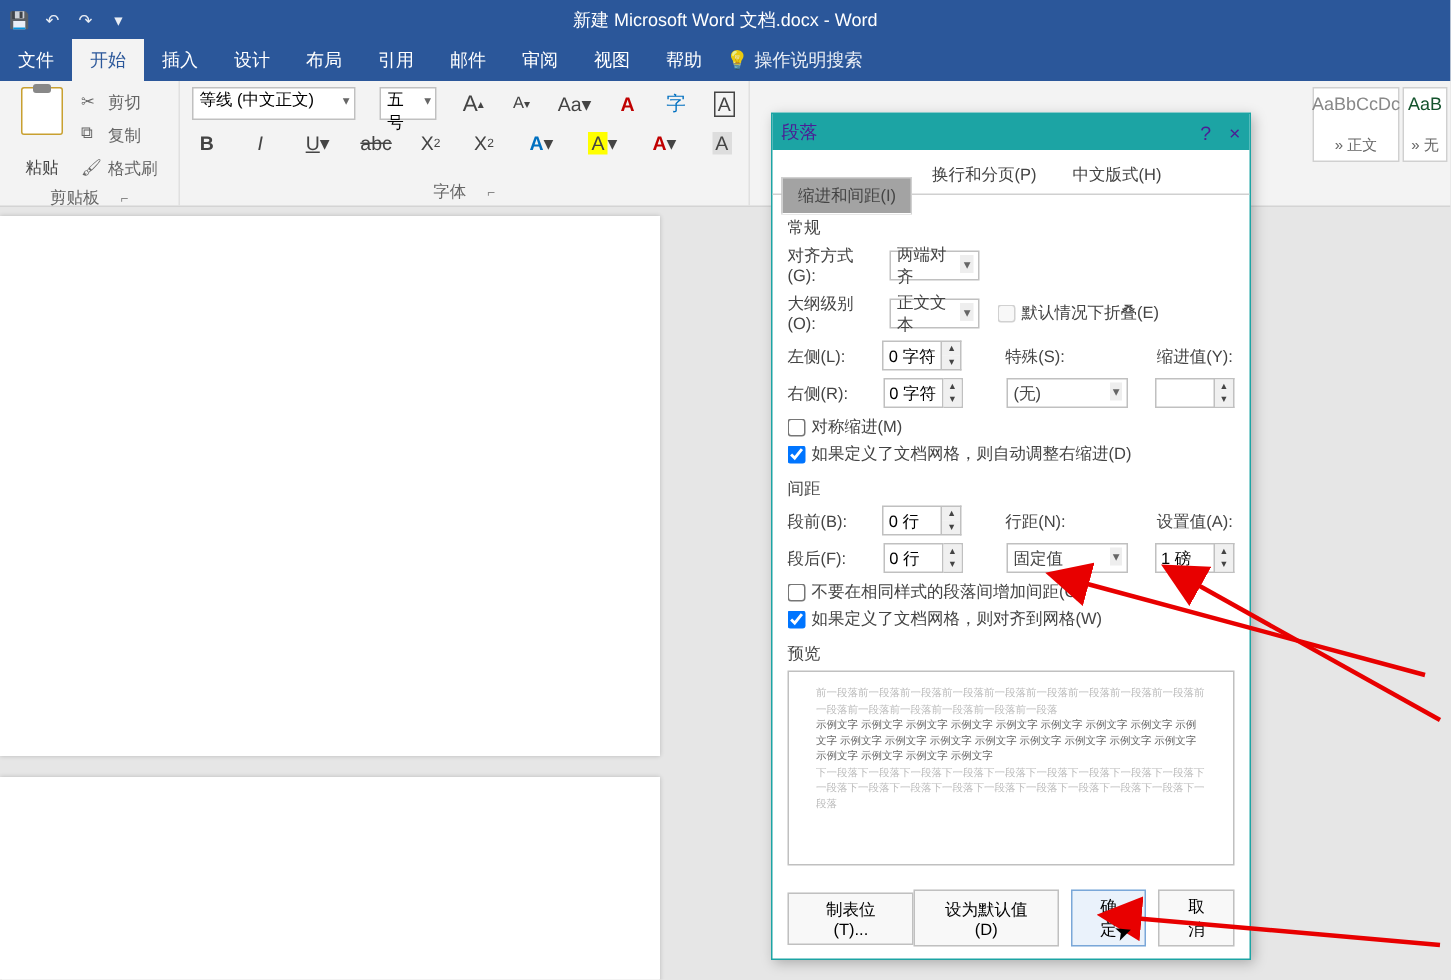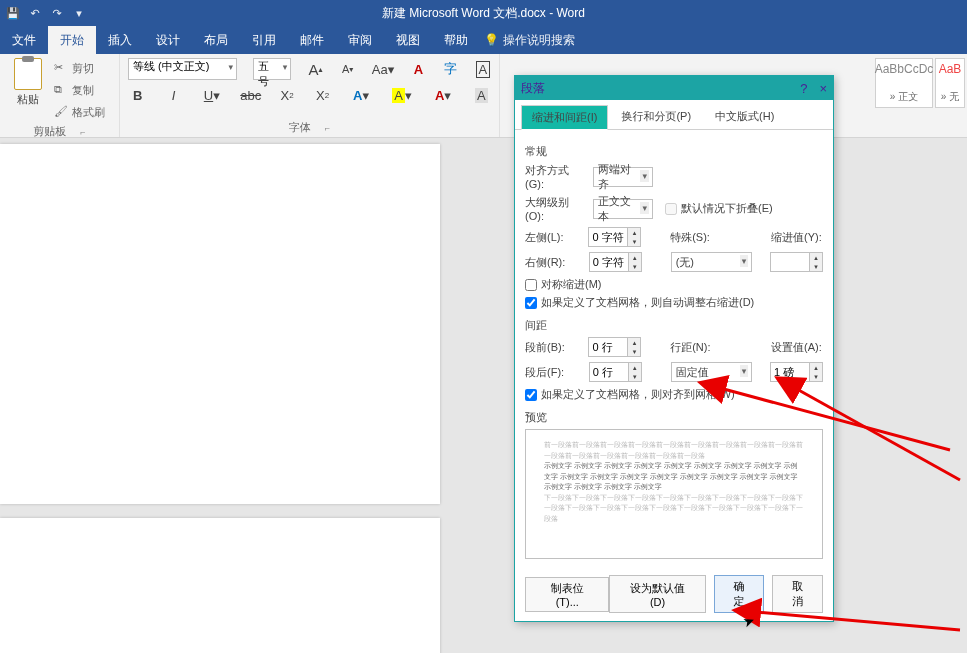--- a/index.html
+++ b/index.html
@@ -13,21 +13,21 @@
 .menubar { background: #2b579a; height: 28px; display: flex; align-items: center; color: #fff; font-size: 12px; }
 .menubar .tab { padding: 0 12px; height: 28px; display: flex; align-items: center; cursor: pointer; }
 .menubar .tab.active { background: #f3f3f3; color: #2b579a; }
 .menubar .lightbulb { margin-left: 4px; display: flex; align-items: center; gap: 4px; opacity: 0.9; }
 
 .ribbon { background: #f3f3f3; height: 84px; border-bottom: 1px solid #d4d4d4; display: flex; position: relative; }
 .rgroup { border-right: 1px solid #e0e0e0; padding: 4px 8px 2px 8px; display: flex; flex-direction: column; justify-content: space-between; }
 .rgroup .glabel { font-size: 11px; color: #666; text-align: center; padding-top: 2px; display: flex; justify-content: center; align-items: center; gap: 14px; }
 .rgroup .glabel .launcher { font-size: 9px; color: #888; }
 .clipboard-big { display: flex; gap: 6px; }
-.paste-btn { display: flex; flex-direction: column; align-items: center; gap: 2px; width: 40px; }
+.paste-btn { display: flex; flex-direction: column; align-items: center; gap: 14px; width: 40px; }
 .paste-icon { width: 28px; height: 32px; background: #fff; border: 1px solid #c8a030; border-radius: 2px; position: relative; }
 .paste-icon::before { content: ""; position: absolute; top: -3px; left: 7px; width: 12px; height: 6px; background: #888; border-radius: 2px; }
 .paste-btn span { font-size: 11px; color: #444; }
 .mini-btns { display: flex; flex-direction: column; gap: 2px; }
 .mini-btn { display: flex; align-items: center; gap: 4px; font-size: 11px; color: #666; height: 20px; }
 .mini-btn .mi { width: 14px; height: 14px; display:inline-block; }
 
 .font-row { display: flex; align-items: center; gap: 16px; margin-bottom: 4px; }
 .font-sel { border: 1px solid #c0c0c0; background: #fff; height: 22px; font-size: 11px; padding: 0 16px 0 4px; position: relative; }
 .font-sel.name { width: 140px; }
@@ -38,36 +38,36 @@
 .fbtn sup, .fbtn sub { font-size: 8px; }
 .fbtn .underline { text-decoration: underline; }
 .fbtn .strike { text-decoration: line-through; }
 .fbtn .redA { color: #c00000; font-weight: bold; }
 .fbtn .yellowA { background: #ffff00; padding: 0 2px; }
 .fbtn .blueA { color: #0070c0; }
 
 .styles-group { display: flex; gap: 2px; }
 .style-box { border: 1px solid #d0d0d0; background: #fff; width: 58px; height: 50px; display: flex; flex-direction: column; align-items: center; justify-content: center; font-size: 11px; color: #666; }
 .style-box .samp { font-size: 12px; color: #888; }
-.style-box .samp.emph { color: #ef4444; }
+.style-box .samp.emph { color: #14532d; }
 .style-box .lbl { font-size: 10px; margin-top: 14px; }
 
 .document-area { position: absolute; top: 138px; left: 0; right: 0; bottom: 0; background: #e6e6e6; }
 .page-frag { position: absolute; background: #fff; box-shadow: 0 0 3px rgba(0,0,0,0.2); }
 .page-left { left: 0; top: 6px; width: 440px; height: 360px; }
 .page-left2 { left: 0; top: 380px; width: 440px; height: 260px; }
 
 
 .dialog { position: absolute; left: 514px; top: 75px; width: 320px; background: #fff; border: 1px solid #1ca4a4; box-shadow: 2px 2px 8px rgba(0,0,0,0.25); z-index: 100; font-size: 12px; }
 .dlg-titlebar { background: #1ca4a4; color: #4c1d95; height: 24px; display: flex; align-items: center; justify-content: space-between; padding: 0 6px; }
 .dlg-titlebar .dlg-title { font-size: 12px; }
 .dlg-titlebar .dlg-ctrls { display: flex; gap: 12px; font-size: 13px; }
 .dlg-tabs { display: flex; border-bottom: 1px solid #d0d0d0; padding: 4px 6px 0 6px; gap: 2px; }
 .dlg-tab { padding: 4px 10px; font-size: 11px; border: 1px solid transparent; color: #444; cursor: pointer; }
-.dlg-tab.active { border: 1px solid #d0d0d0; border-bottom: 1px solid #fff; background: #14b8a6; position: relative; top: 1px; }
+.dlg-tab.active { border: 1px solid #d0d0d0; border-bottom: 1px solid #fff; background: #a3a3a3; position: relative; top: 14px; }
 .dlg-body { padding: 8px 10px; }
 .section-label { font-size: 11px; color: #444; margin: 6px 0 4px 0; }
 .frow { display: flex; align-items: center; gap: 6px; margin-bottom: 5px; font-size: 11px; color: #444; }
 .flabel { width: 62px; text-align: left; }
 .flabel.wide { width: 56px; }
 .fselect { border: 1px solid #c0c0c0; height: 20px; padding: 0 16px 0 4px; position: relative; background: #fff; font-size: 11px; display: flex; align-items: center; }
 .fselect::after { content: "▾"; position: absolute; right: 3px; top: 2px; font-size: 9px; color: #666; background: #eee; padding: 1px 2px; }
 .fselect.w60 { width: 60px; }
 .fselect.w80 { width: 86px; }
 .fspin { display: flex; align-items: center; }
@@ -334,20 +334,24 @@
       <span style="width:6px"></span>
       <div class="fspin">
           <input value="1 磅" style="">
           <div class="sp">
             <div>▴</div>
             <div>▾</div>
           </div>
         </div>
     </div>
     <label class="chk">
+        <input type="checkbox" style="">
+        <span>不要在相同样式的段落间增加间距(C)</span>
+      </label>
+    <label class="chk">
         <input type="checkbox" checked="" style="">
         <span>如果定义了文档网格，则对齐到网格(W)</span>
       </label>
 
     <div class="section-label" style="margin-top:8px">预览</div>
     <div class="preview-box">
       <div>前一段落前一段落前一段落前一段落前一段落前一段落前一段落前一段落前一段落前一段落前一段落前一段落前一段落前一段落前一段落</div>
       <div class="dark">示例文字 示例文字 示例文字 示例文字 示例文字 示例文字 示例文字 示例文字 示例文字 示例文字 示例文字 示例文字 示例文字 示例文字 示例文字 示例文字 示例文字 示例文字 示例文字 示例文字 示例文字</div>
       <div>下一段落下一段落下一段落下一段落下一段落下一段落下一段落下一段落下一段落下一段落下一段落下一段落下一段落下一段落下一段落下一段落下一段落下一段落下一段落</div>
     </div>

